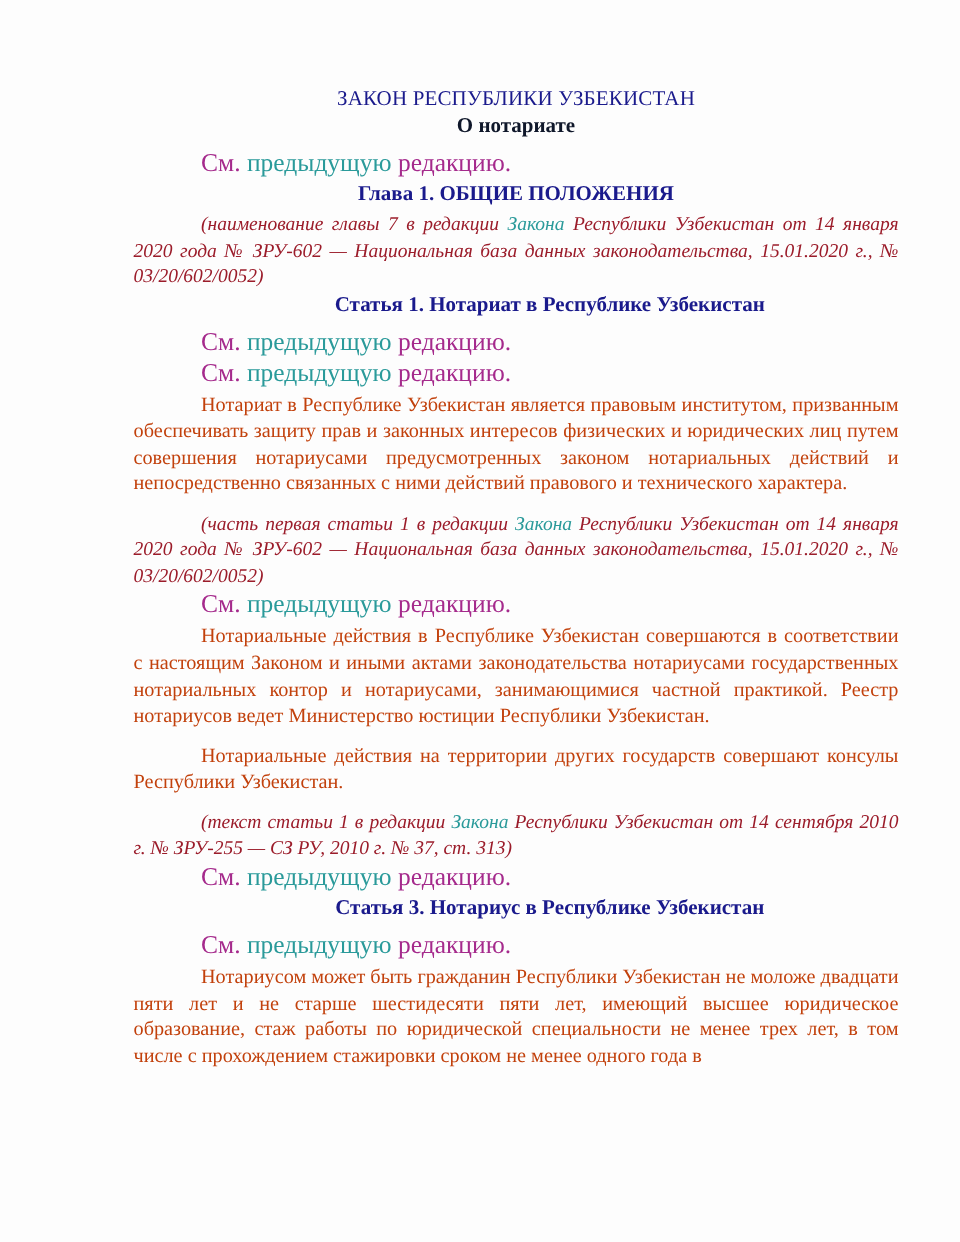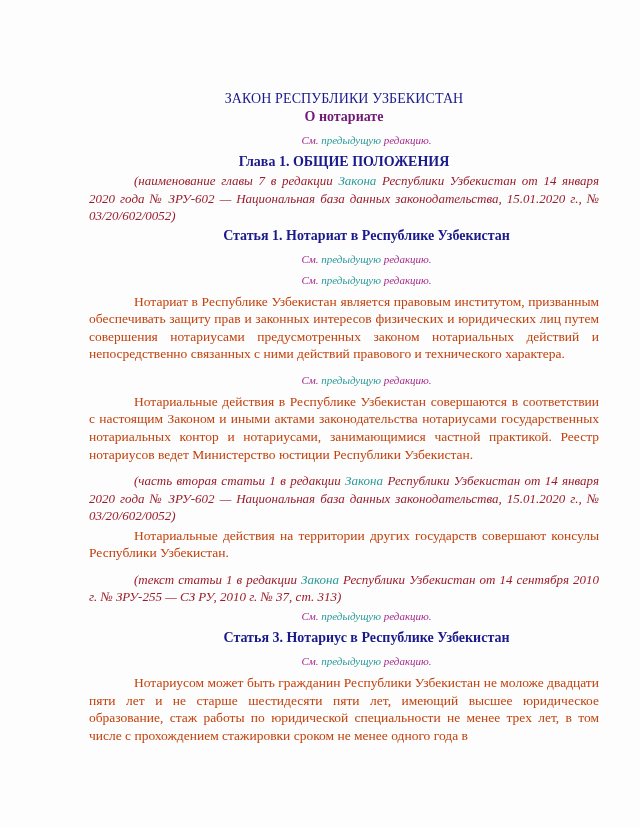--- a/index.html
+++ b/index.html
@@ -13,54 +13,51 @@
       overflow: hidden;
       position: relative;
       font-family: "Liberation Serif", serif;
       color: #111111;
     }
     .page {
       position: absolute;
       left: 89px;
       top: 58px;
       width: 510px;
-      margin-top: 32px;
     }
     .law-title {
       text-align: center;
       color: #1a1a8c;
       font-size: 14px;
       line-height: 18px;
       margin: 0;
       letter-spacing: 0.1px;
     }
     .law-subtitle {
       text-align: center;
-      color: #701a75;
+      color: #0f172a;
       font-size: 14px;
       font-weight: bold;
       line-height: 18px;
       margin: 0 0 6px 0;
     }
     .section-title {
       text-align: center;
       color: #1a1a8c;
       font-size: 14px;
       font-weight: bold;
       line-height: 18px;
       margin: 0 0 2px 0;
     }
     .prev-edition {
-      font-style: italic;
-      font-size: 11px;
+      font-size: 17px;
       line-height: 17px;
       margin: 0 0 4px 45px;
       color: #a52a8c;
       cursor: pointer;
-      text-align: center;
     }
     .prev-edition .teal { color: #2a9a9a; }
     .prev-edition .purple { color: #a52a8c; }
     .chapter-title {
       text-align: center;
       color: #1a1a8c;
       font-size: 14px;
       font-weight: bold;
       line-height: 18px;
       margin: 2px 0 1px 0;
@@ -118,29 +115,29 @@
   <div class="prev-edition">
     <span class="purple">См. </span><span class="teal">предыдущую</span><span class="purple"> редакцию.</span>
   </div>
   <div class="prev-edition">
     <span class="purple">См. </span><span class="teal">предыдущую</span><span class="purple"> редакцию.</span>
   </div>
 
   <p class="body-text">Нотариат в Республике Узбекистан является правовым институтом, призванным обеспечивать защиту прав и законных интересов физических и юридических лиц путем совершения нотариусами предусмотренных законом нотариальных действий и непосредственно связанных с ними действий правового и технического характера.</p>
 
   <div class="spacer-sm"></div>
+  <p class="note"><span>(часть первая статьи 1 в редакции </span><span class="law-link">Закона</span><span> Республики Узбекистан от 14 января 2020 года № ЗРУ-602 — Национальная база данных законодательства, 15.01.2020 г., № 03/20/602/0052)</span></p>
 
   <div class="prev-edition">
     <span class="purple">См. </span><span class="teal">предыдущую</span><span class="purple"> редакцию.</span>
   </div>
 
   <p class="body-text">Нотариальные действия в Республике Узбекистан совершаются в соответствии с настоящим Законом и иными актами законодательства нотариусами государственных нотариальных контор и нотариусами, занимающимися частной практикой. Реестр нотариусов ведет Министерство юстиции Республики Узбекистан.</p>
 
   <div class="spacer-sm"></div>
-  <p class="note"><span>(часть вторая статьи 1 в редакции </span><span class="law-link">Закона</span><span> Республики Узбекистан от 14 января 2020 года № ЗРУ-602 — Национальная база данных законодательства, 15.01.2020 г., № 03/20/602/0052)</span></p>
 
   <p class="body-text">Нотариальные действия на территории других государств совершают консулы Республики Узбекистан.</p>
 
   <div class="spacer-sm"></div>
   <p class="note"><span>(текст статьи 1 в редакции </span><span class="law-link">Закона</span><span> Республики Узбекистан от 14 сентября 2010 г. № ЗРУ-255 — СЗ РУ, 2010 г. № 37, ст. 313)</span></p>
 
   <div class="prev-edition">
     <span class="purple">См. </span><span class="teal">предыдущую</span><span class="purple"> редакцию.</span>
   </div>
 

